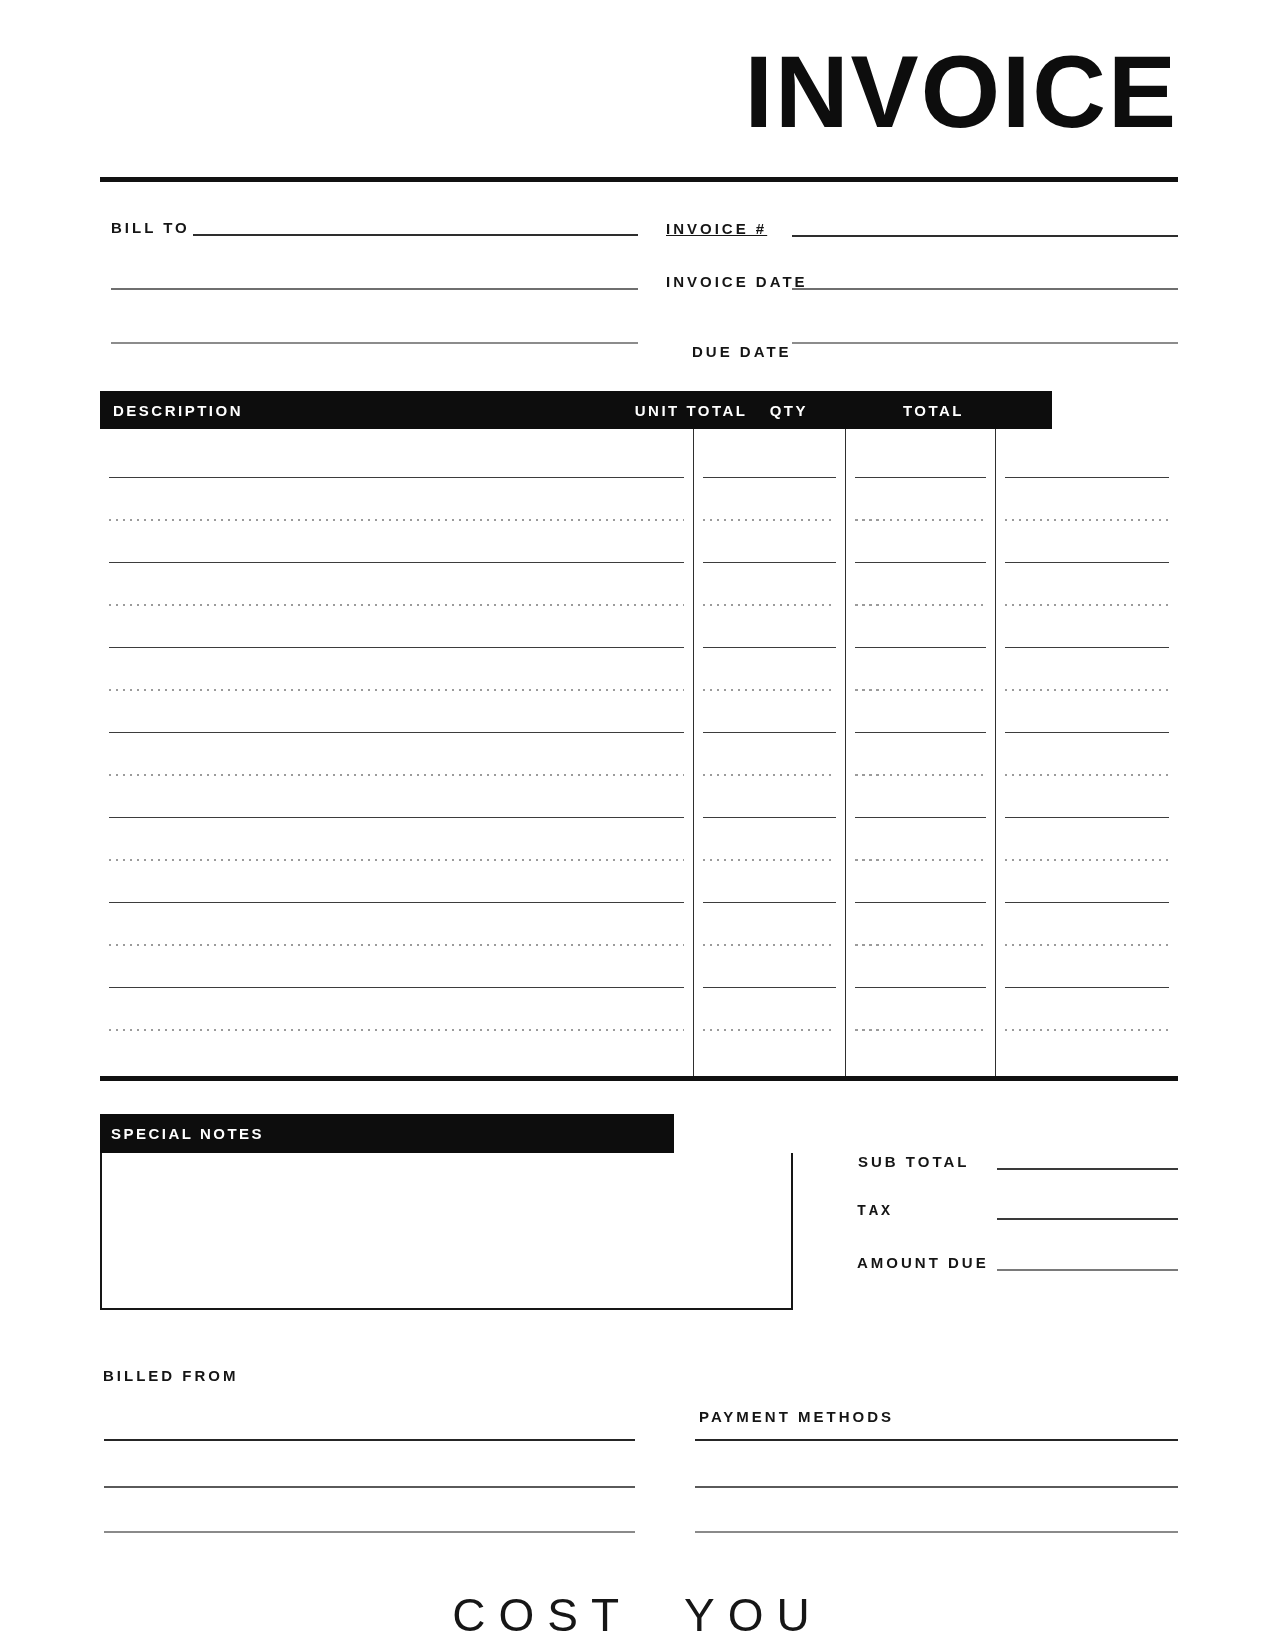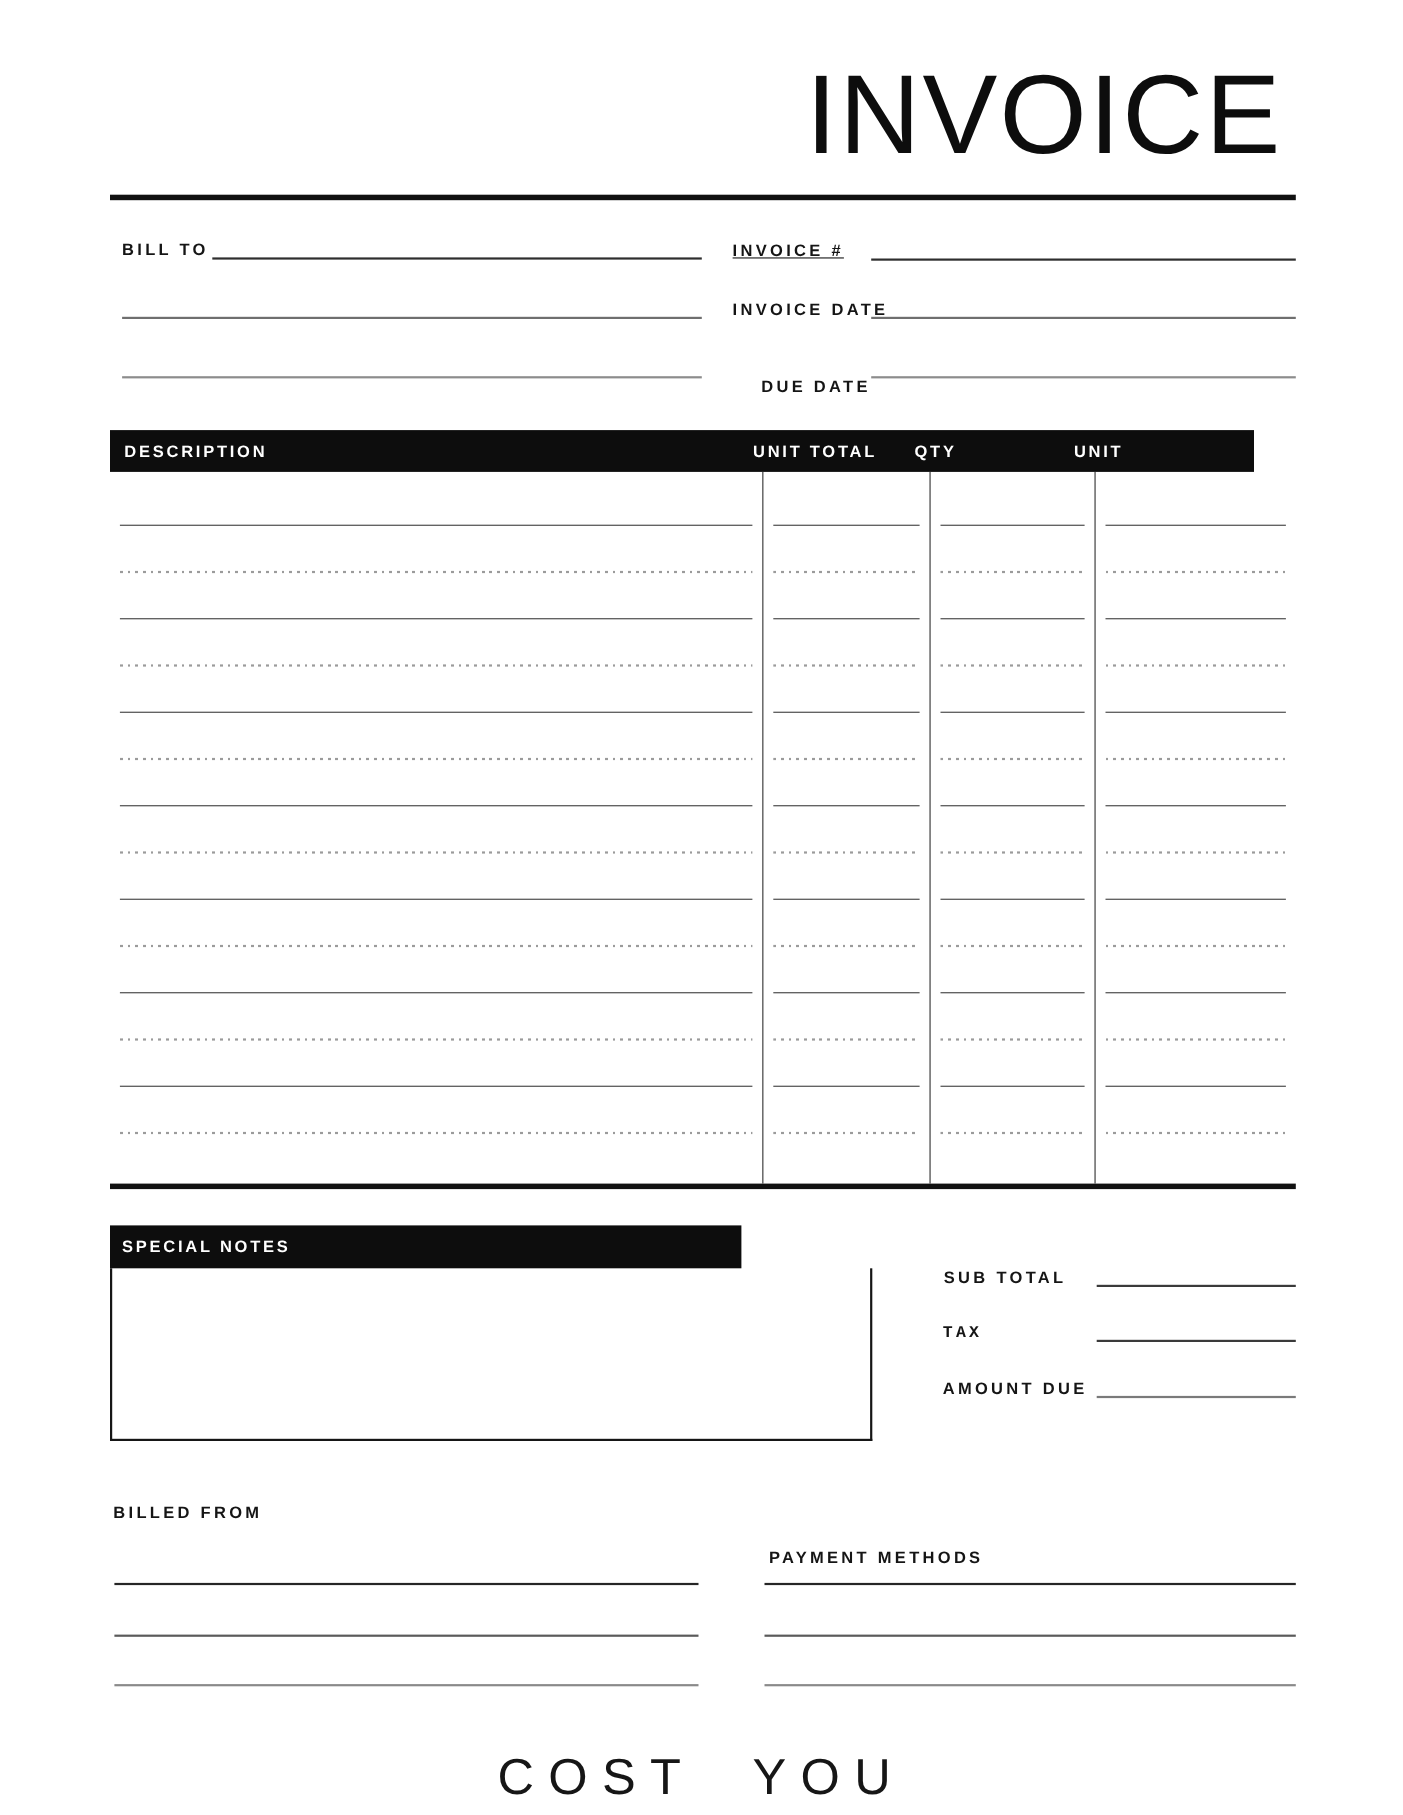--- a/index.html
+++ b/index.html
@@ -2,22 +2,22 @@
 <html><head>
 <meta charset="utf-8">
 <style>
   html,body{margin:0;padding:0;background:#fff;}
   .page{
     position:relative; width:1275px; height:1650px; background:#ffffff;
     font-family:"Liberation Sans", sans-serif; color:#111; overflow:hidden;
   }
   
   .title{
-    position:absolute; top:44px; right:97px; margin:12px;
-    font-size:102px; font-weight:normal; letter-spacing:2px; line-height:0.95;
+    position:absolute; top:44px; right:97px; margin:0;
+    font-size:102px; font-weight:bold; letter-spacing:2px; line-height:0.95;
     color:#0d0d0d;
   }
   .top-rule{position:absolute; left:100px; top:177px; width:1078px; height:5px; background:#111;}
 
   
   .label{
     position:absolute; font-size:15px; font-weight:bold; letter-spacing:3px;
     color:#151515; white-space:nowrap;
   }
   .iline{position:absolute; height:2px; background:#2e2e2e;}
@@ -30,21 +30,21 @@
   .bt-l3{left:111px; top:342px; width:527px;}
   .mf-label-0{left:666px; top:220px;text-decoration:underline;}
   .mf-label-1{left:666px; top:273px;}
   .mf-label-2{left:692px; top:327px;margin-top:16px;}
   .mf-line-0{left:792px; top:235px; width:386px;}
   .mf-line-1{left:792px; top:288px; width:386px;}
   .mf-line-2{left:792px; top:342px; width:386px;}
 
   
   .thead{
-    position:absolute; left:100px; top:391px; width:1040px; height:38px;
+    position:absolute; left:100px; top:391px; width:952px; height:38px;
     background:#0d0d0d; color:#ffffff; display:flex; align-items:center;
   }
   .th{font-size:15px; font-weight:bold; letter-spacing:2.5px; padding-left:13px; box-sizing:border-box;}
   .th.w1{width:593px;} .th.w2{width:152px;} .th.w3{width:150px;} .th.w4{width:183px;}
   .tbody{
     position:absolute; left:100px; top:429px; width:1078px; height:652px;
     display:flex; box-sizing:border-box; border-bottom:5px solid #111;
   }
   .t-col{display:flex; flex-direction:column; box-sizing:border-box;}
   .t-col.c1{width:593px;}
@@ -110,21 +110,21 @@
   <div class="label mf-label-1">INVOICE DATE</div>
   <div class="label mf-label-2">DUE DATE</div>
   <div class="iline g1 mf-line-0"></div>
   <div class="iline g2 mf-line-1"></div>
   <div class="iline g3 mf-line-2"></div>
 
   <div class="thead">
     <div class="th w1">DESCRIPTION</div>
     <div class="th w2">UNIT TOTAL</div>
     <div class="th w3">QTY</div>
-    <div class="th w4">UNIT</div>
+    <div class="th w4">TOTAL</div>
   </div>
   <div class="tbody">
     <div class="t-col c1">
         <div class="t-cell first">
           <div class="rule solid"></div>
         </div>
         <div class="t-cell">
           <div class="rule dashed"></div>
         </div>
         <div class="t-cell">

